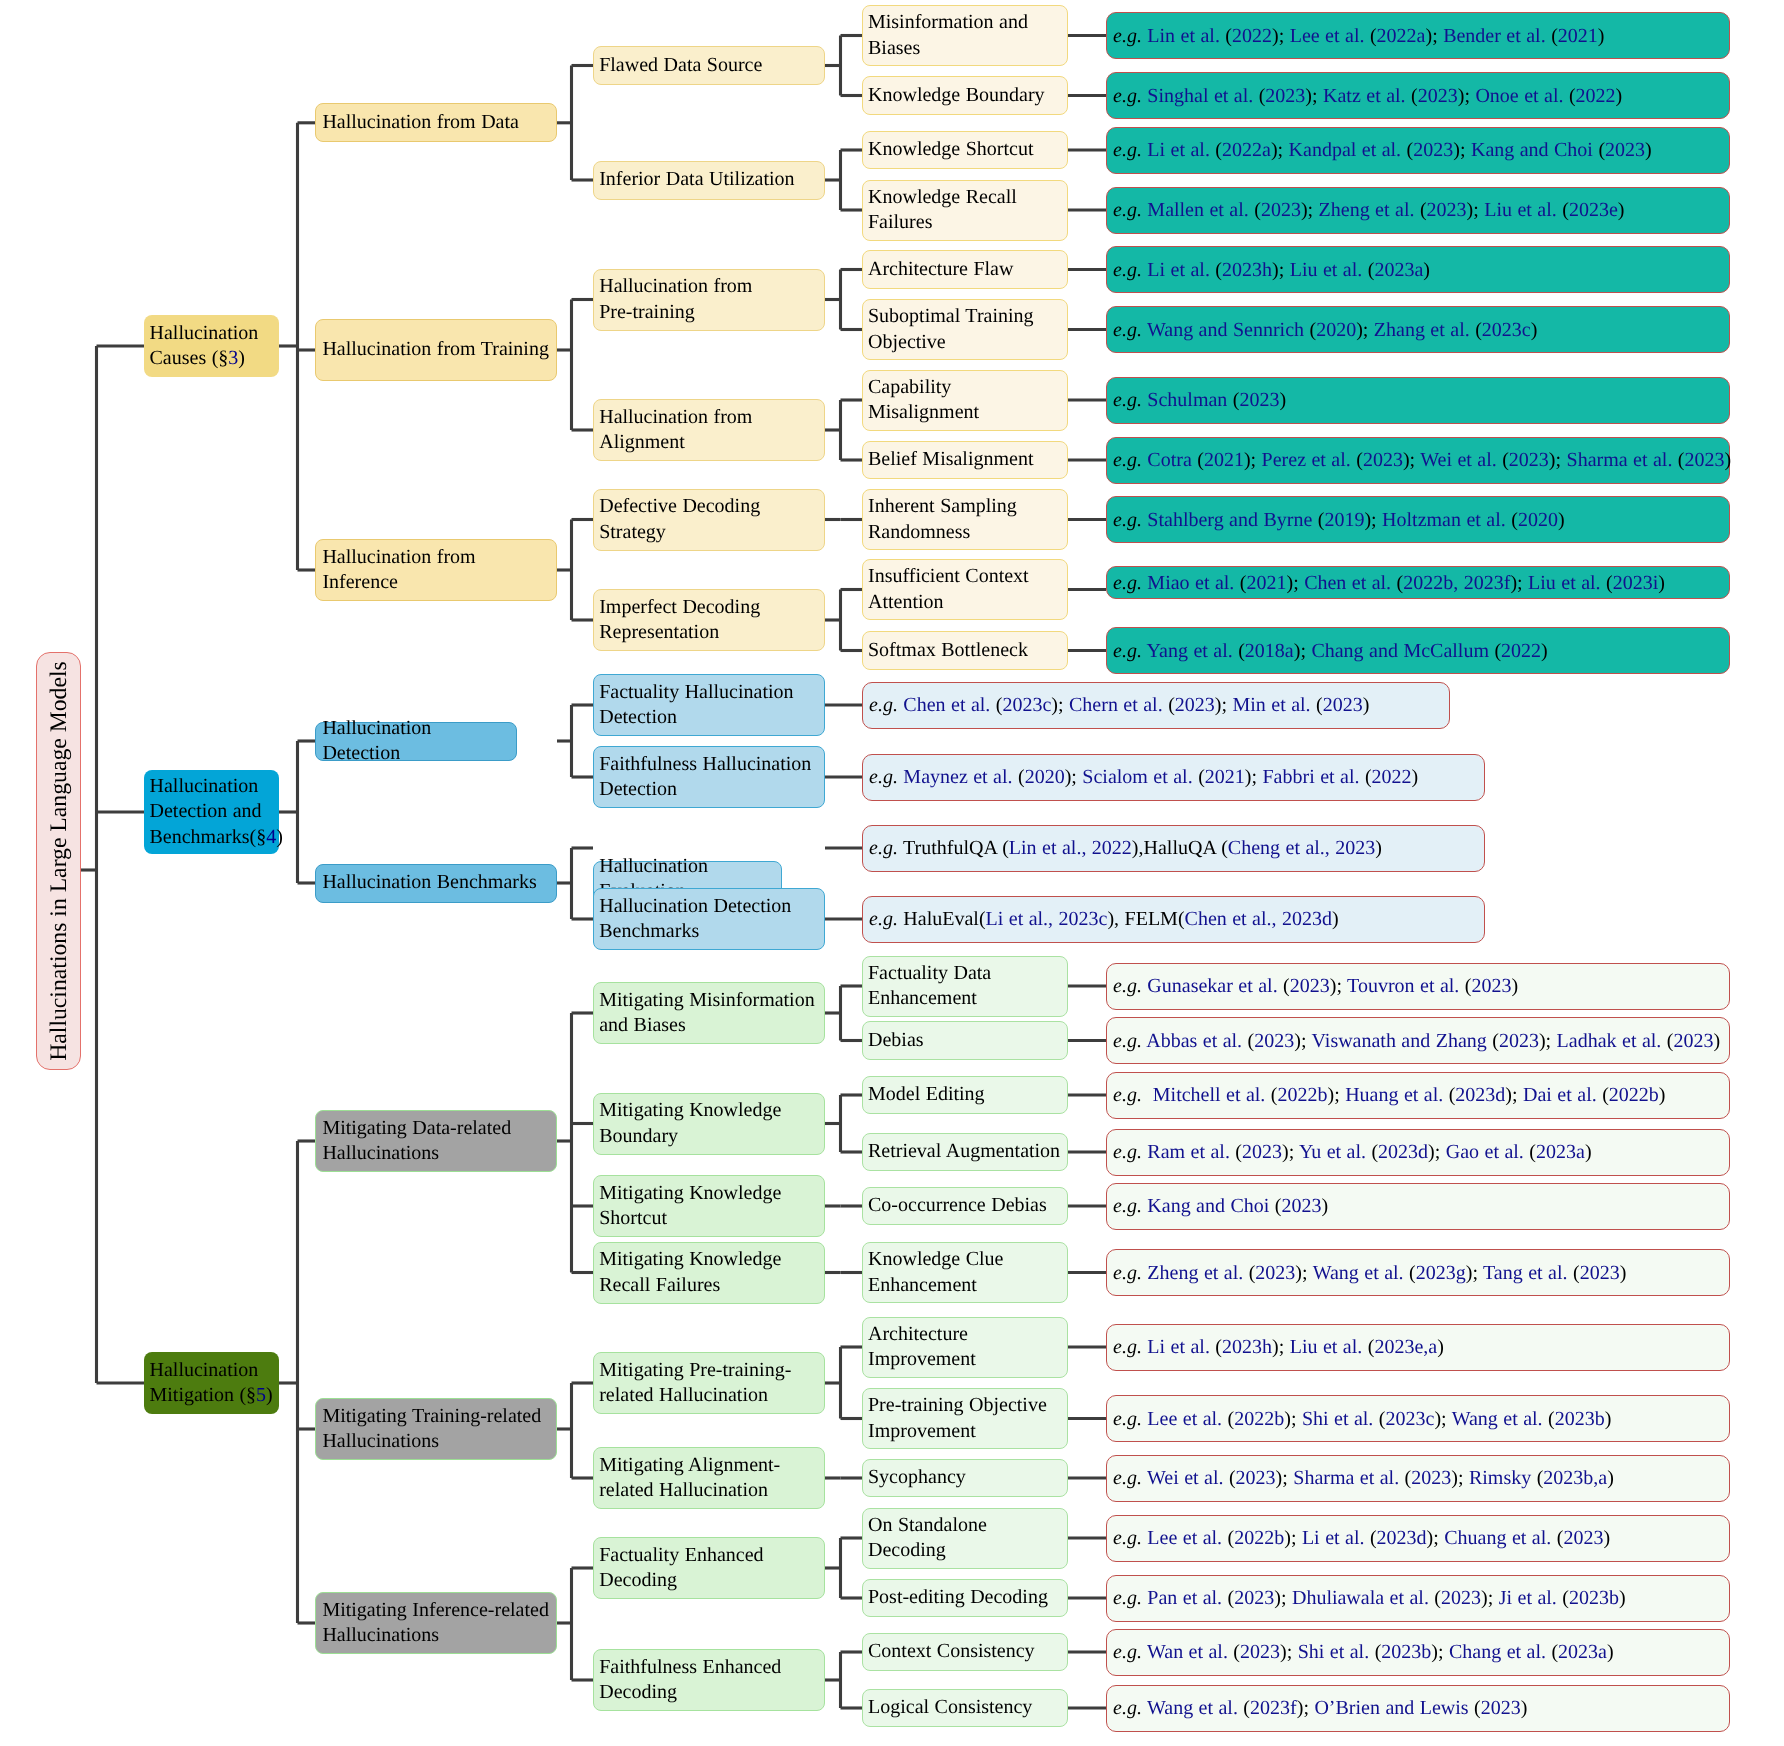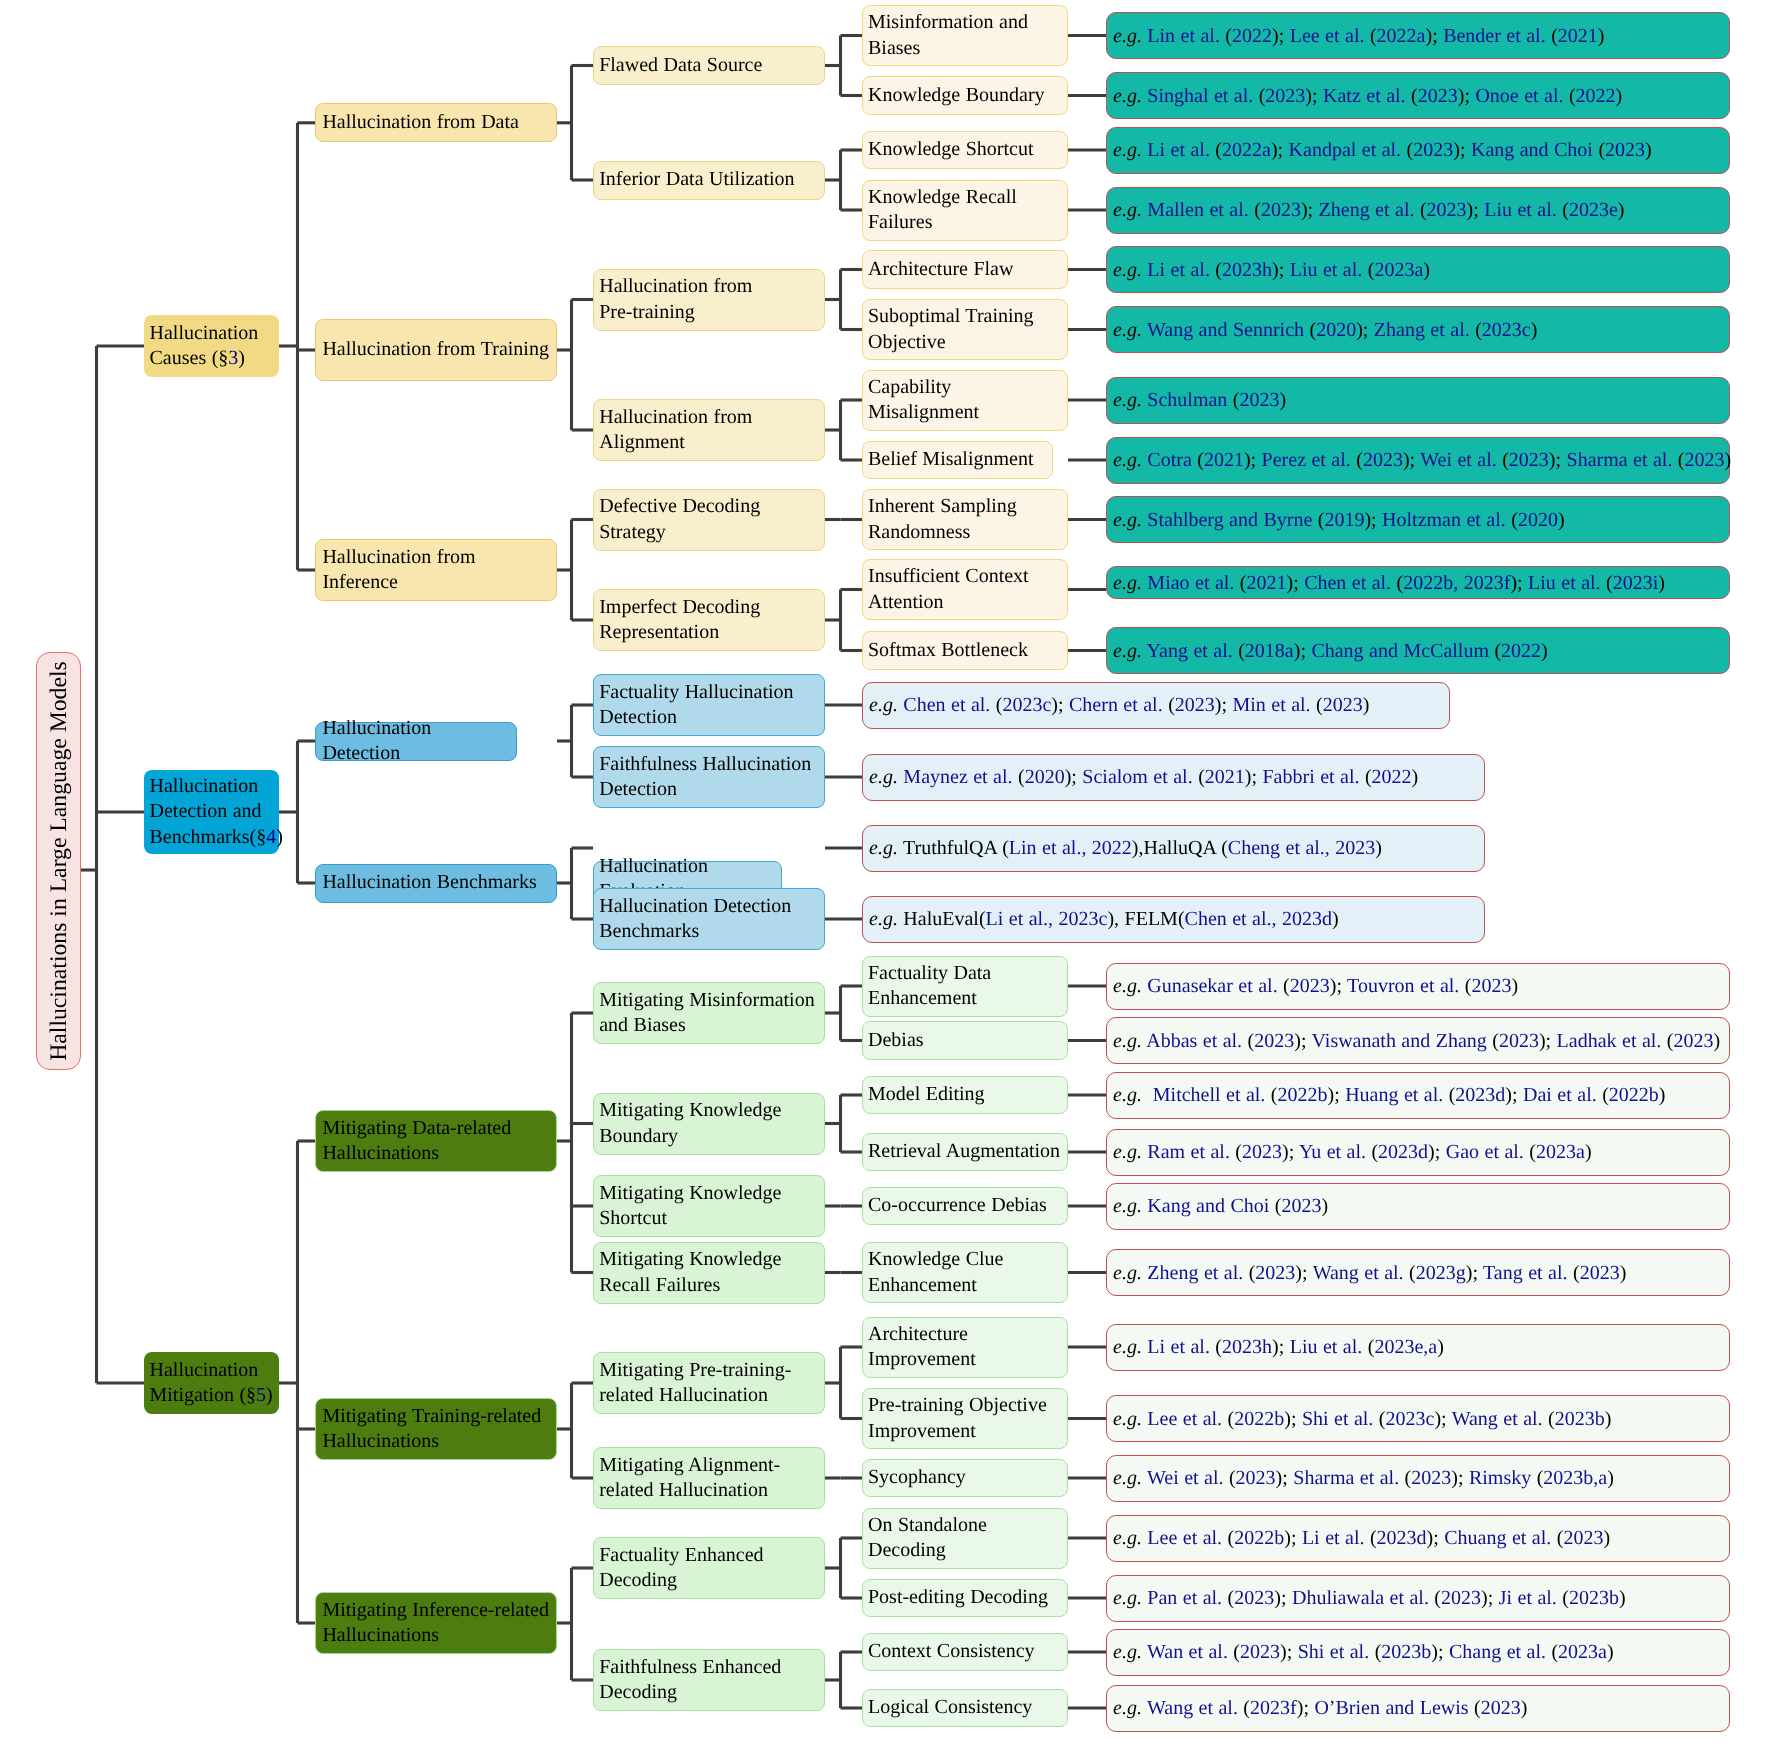--- a/index.html
+++ b/index.html
@@ -26,21 +26,21 @@
 .cite .pl{color:#000}
 .sec{color:#00008b}
 .y1{background:#f2da84}
 .y2{background:#f9e6ae;border:1.4px solid #e9c96f}
 .y3{background:#faefcc;border:1.4px solid #eed588}
 .y4{background:#fcf5e5;border:1.4px solid #f2d97e}
 .b1{background:#03a5d7}
 .b2{background:#6cbde1;border:1.4px solid #3b9cc8}
 .b3{background:#b1d9ec;border:1.4px solid #3fa8d3}
 .g1{background:#4d7c0f}
-.g2{background:#4d7c0f;border:1.4px solid #9cdf94}
+.g2{background:#a3a3a3;border:1.4px solid #9cdf94}
 .g3{background:#d9f3d5;border:1.4px solid #a6e29e}
 .g4{background:#eaf8e9;border:1.4px solid #aae2a2}
 .cy{background:#14b8a6}
 .cb{background:#e3f0f7}
 .cg{background:#f4faf3}
 #rootbox{position:absolute;background:#f6e3e2;border:1.4px solid #e4716b;border-radius:14px}
 #rootlabel{position:absolute;left:50%;top:50%;width:411px;height:44px;
  display:flex;align-items:center;justify-content:center;
  transform:translate(-50%,-50%) rotate(-90deg);
  font-size:23.7px;color:#000;white-space:nowrap}
@@ -239,21 +239,21 @@
     </div>
 <div class="node y3 c3" style="left:593.0px;top:399.0px;width:232.0px;height:62.0px">
       <div class="tx"><span>Hallucination from Alignment</span></div>
     </div>
 <div class="node y4 c4" style="left:862.0px;top:369.5px;width:206.0px;height:61.0px">
       <div class="tx"><span>Capability Misalignment</span></div>
     </div>
 <div class="cite cy" style="left:1106.0px;top:376.5px;width:624.0px;height:47.0px">
       <div class="tx"><span class="eg">e.g.</span> <span>Schulman</span> <span class="pl">(</span><span>2023</span><span class="pl">)</span></div>
     </div>
-<div class="node y4 c4" style="left:862.0px;top:440.8px;width:191px;height:38.5px">
+<div class="node y4 c4" style="left:862.0px;top:440.8px;width:206.0px;height:38.5px">
       <div class="tx"><span>Belief Misalignment</span></div>
     </div>
 <div class="cite cy" style="left:1106.0px;top:436.5px;width:624.0px;height:47.0px">
       <div class="tx"><span class="eg">e.g.</span> <span>Cotra</span> <span class="pl">(</span><span>2021</span><span class="pl">)</span><span class="pl">; </span><span>Perez et al.</span> <span class="pl">(</span><span>2023</span><span class="pl">)</span><span class="pl">; </span><span>Wei et al.</span> <span class="pl">(</span><span>2023</span><span class="pl">)</span><span class="pl">; </span><span>Sharma et al.</span> <span class="pl">(</span><span>2023</span><span class="pl">)</span></div>
     </div>
 <div class="node y2 c2" style="left:315.0px;top:539.0px;width:242.0px;height:62.0px">
       <div class="tx"><span>Hallucination from Inference</span></div>
     </div>
 <div class="node y3 c3" style="left:593.0px;top:488.5px;width:232.0px;height:62.0px">
       <div class="tx"><span>Defective Decoding Strategy</span></div>

